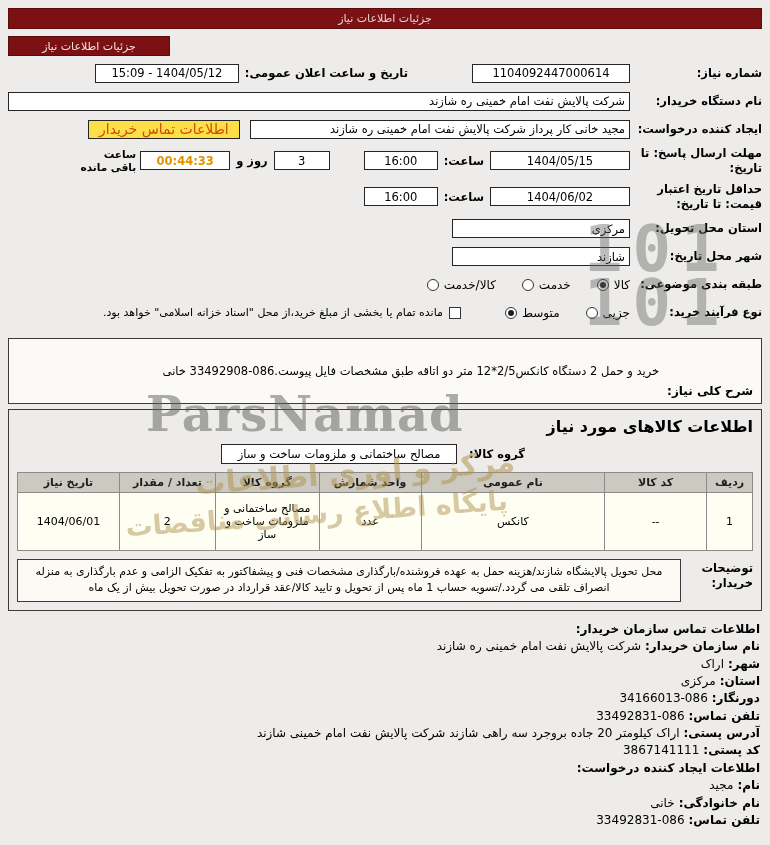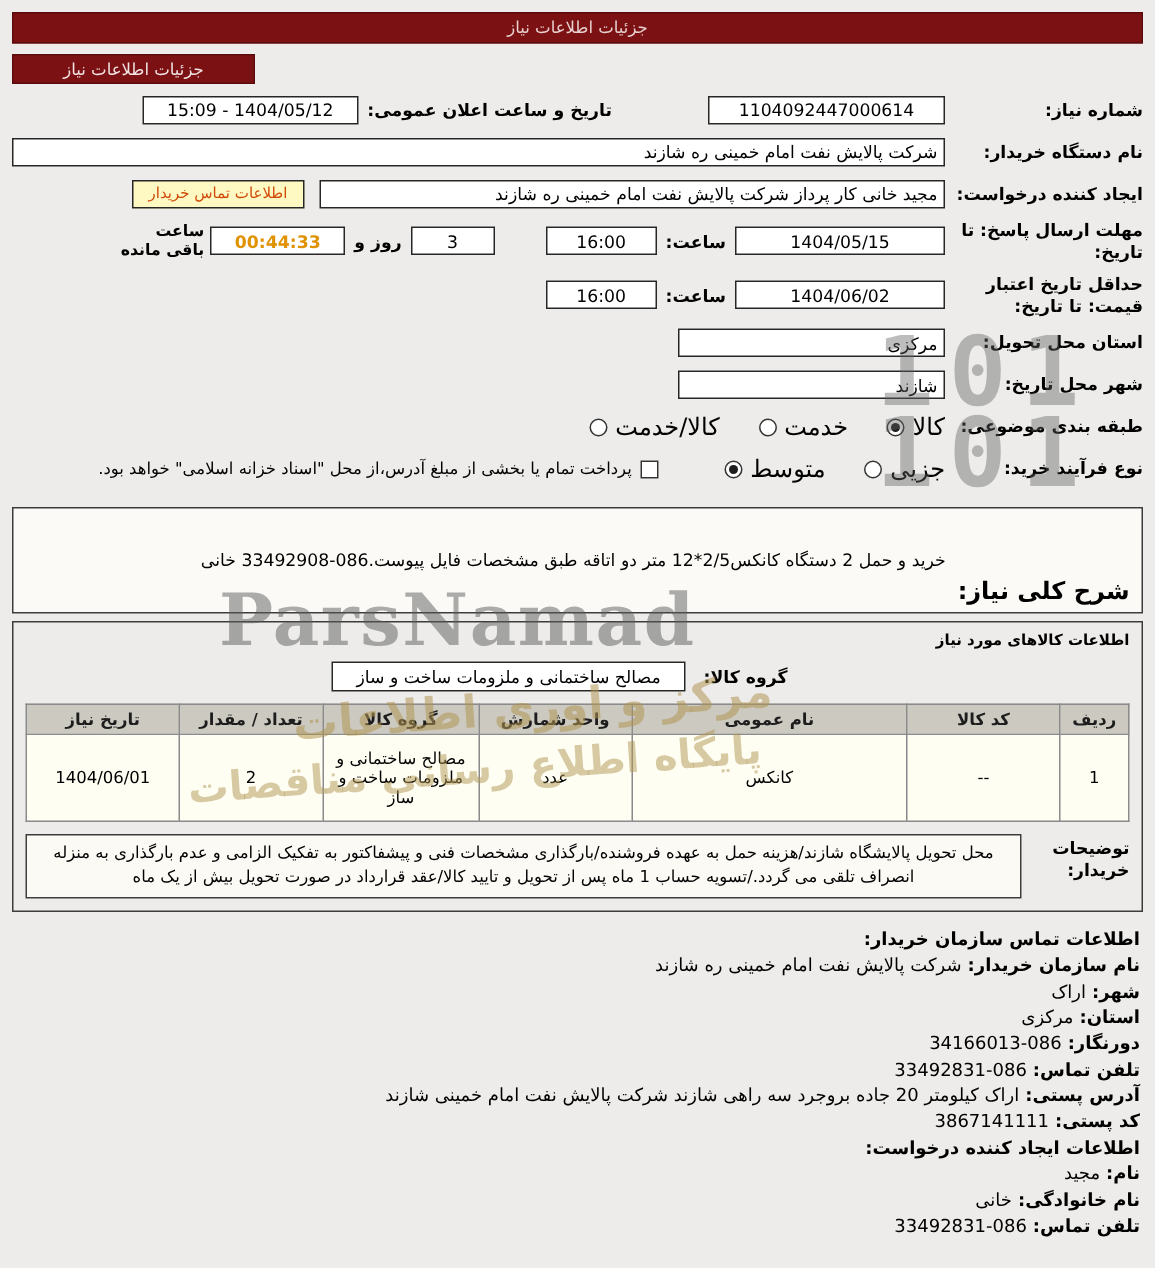--- a/index.html
+++ b/index.html
@@ -15,35 +15,35 @@
     color:#f2e4e4;display:flex;align-items:center;justify-content:center;font-size:11px;}
   .frow{display:flex;align-items:center;margin:6px 8px 0;min-height:22px;}
   .flabel{width:126px;margin-left:6px;font-weight:bold;font-size:11.5px;line-height:1.3;flex:none;}
   .slabel{font-weight:bold;font-size:11.5px;margin:0 6px;flex:none;}
   .ibox{height:19px;background:#fff;border:1px solid #262626;display:flex;align-items:center;
     justify-content:center;font-size:11.5px;padding:0 4px;flex:none;}
   .ibox.rt{justify-content:flex-start;}
   .ibox.grow{flex:1;}
   .ltr{direction:ltr;}
   .orange{color:#e09200;font-weight:bold;}
-  .linkbox{height:19px;border:1px solid #262626;background:#fef9c3;display:flex;align-items:center;
-    padding:0 10px;color:#d04a07;font-size:10px;margin-right:10px;margin-left:80px;flex:none;}
+  .linkbox{height:19px;border:1px solid #262626;background:#fde047;display:flex;align-items:center;
+    padding:0 10px;color:#d04a07;font-size:14px;margin-right:10px;margin-left:80px;flex:none;}
   .radio{width:12px;height:12px;border:1px solid #333;border-radius:50%;background:#fff;position:relative;flex:none;}
   .radio.on::after{content:"";position:absolute;inset:2px;background:#1d1d1d;border-radius:50%;}
   .checkbox{width:12px;height:12px;border:1px solid #333;background:#fff;flex:none;margin-left:6px;}
   .opt{display:flex;align-items:center;gap:5px;margin-left:26px;}
-  .optlabel{font-size:16px;}
+  .optlabel{font-size:12px;}
   .treasury{font-size:11px;}
   .small2{width:60px;font-size:10.5px;line-height:1.2;margin-right:4px;}
   .boxA{margin:14px 8px 0;border:1px solid #3c3c3c;background:#fbfaf6;display:flex;
     align-items:center;padding:5px 8px;min-height:30px;}
-  .boxA .blabel{font-weight:bold;font-size:16px;margin-left:8px;flex:none;margin-top:40px;}
+  .boxA .blabel{font-weight:bold;font-size:12px;margin-left:8px;flex:none;margin-top:40px;}
   .boxA .btext{font-size:11.5px;}
   .boxB{margin:5px 8px 0;border:1px solid #3c3c3c;padding:4px 0 8px;background:#edecea;}
-  .sec-header{font-weight:bold;font-size:10px;padding:3px 8px 6px;}
+  .sec-header{font-weight:bold;font-size:16px;padding:3px 8px 6px;}
   .group-row{display:flex;align-items:center;margin:2px 230px 8px 0;}
   .group-box{width:236px;height:20px;border:1px solid #262626;background:#fff;display:flex;
     align-items:center;justify-content:center;font-size:11.5px;margin-right:6px;}
   table.items{border-collapse:collapse;margin:0 8px;width:736px;font-size:11px;}
   .items th{background:#ccc9c0;border:1px solid #8b8b8b;padding:3px 2px;font-weight:bold;color:#1d1d1d;margin-top:40px;}
   .items td{background:#fffef3;border:1px solid #8b8b8b;text-align:center;padding:3px;}
   .items tr.body-row{height:58px;}
   .notes-row{display:flex;margin:8px 8px 0;}
   .notes-label{width:68px;flex:none;font-weight:bold;font-size:11.5px;line-height:1.3;
     margin-left:4px;padding-top:2px;}
@@ -141,21 +141,21 @@
     <div class="flabel">نوع فرآیند خرید:</div>
     <div class="opt">
       <span class="optlabel">جزیی</span>
       <span class="radio"></span>
     </div>
     <div class="opt">
       <span class="optlabel">متوسط</span>
       <span class="radio on"></span>
     </div>
     <span class="checkbox" style="margin-right:18px"></span>
-    <span class="treasury">پرداخت تمام یا بخشی از مبلغ آدرس،از محل "اسناد خزانه اسلامی" خواهد بود.</span>
+    <span class="treasury">مانده تمام یا بخشی از مبلغ خرید،از محل "اسناد خزانه اسلامی" خواهد بود.</span>
   </div>
 
 </div>
 
 <div class="boxA">
   <div class="blabel">شرح کلی نیاز:</div>
   <div class="btext">خرید و حمل 2 دستگاه کانکس2/5*12 متر دو اتاقه طبق مشخصات فایل پیوست.086-33492908 خانی</div>
 </div>
 
 <div class="boxB">

